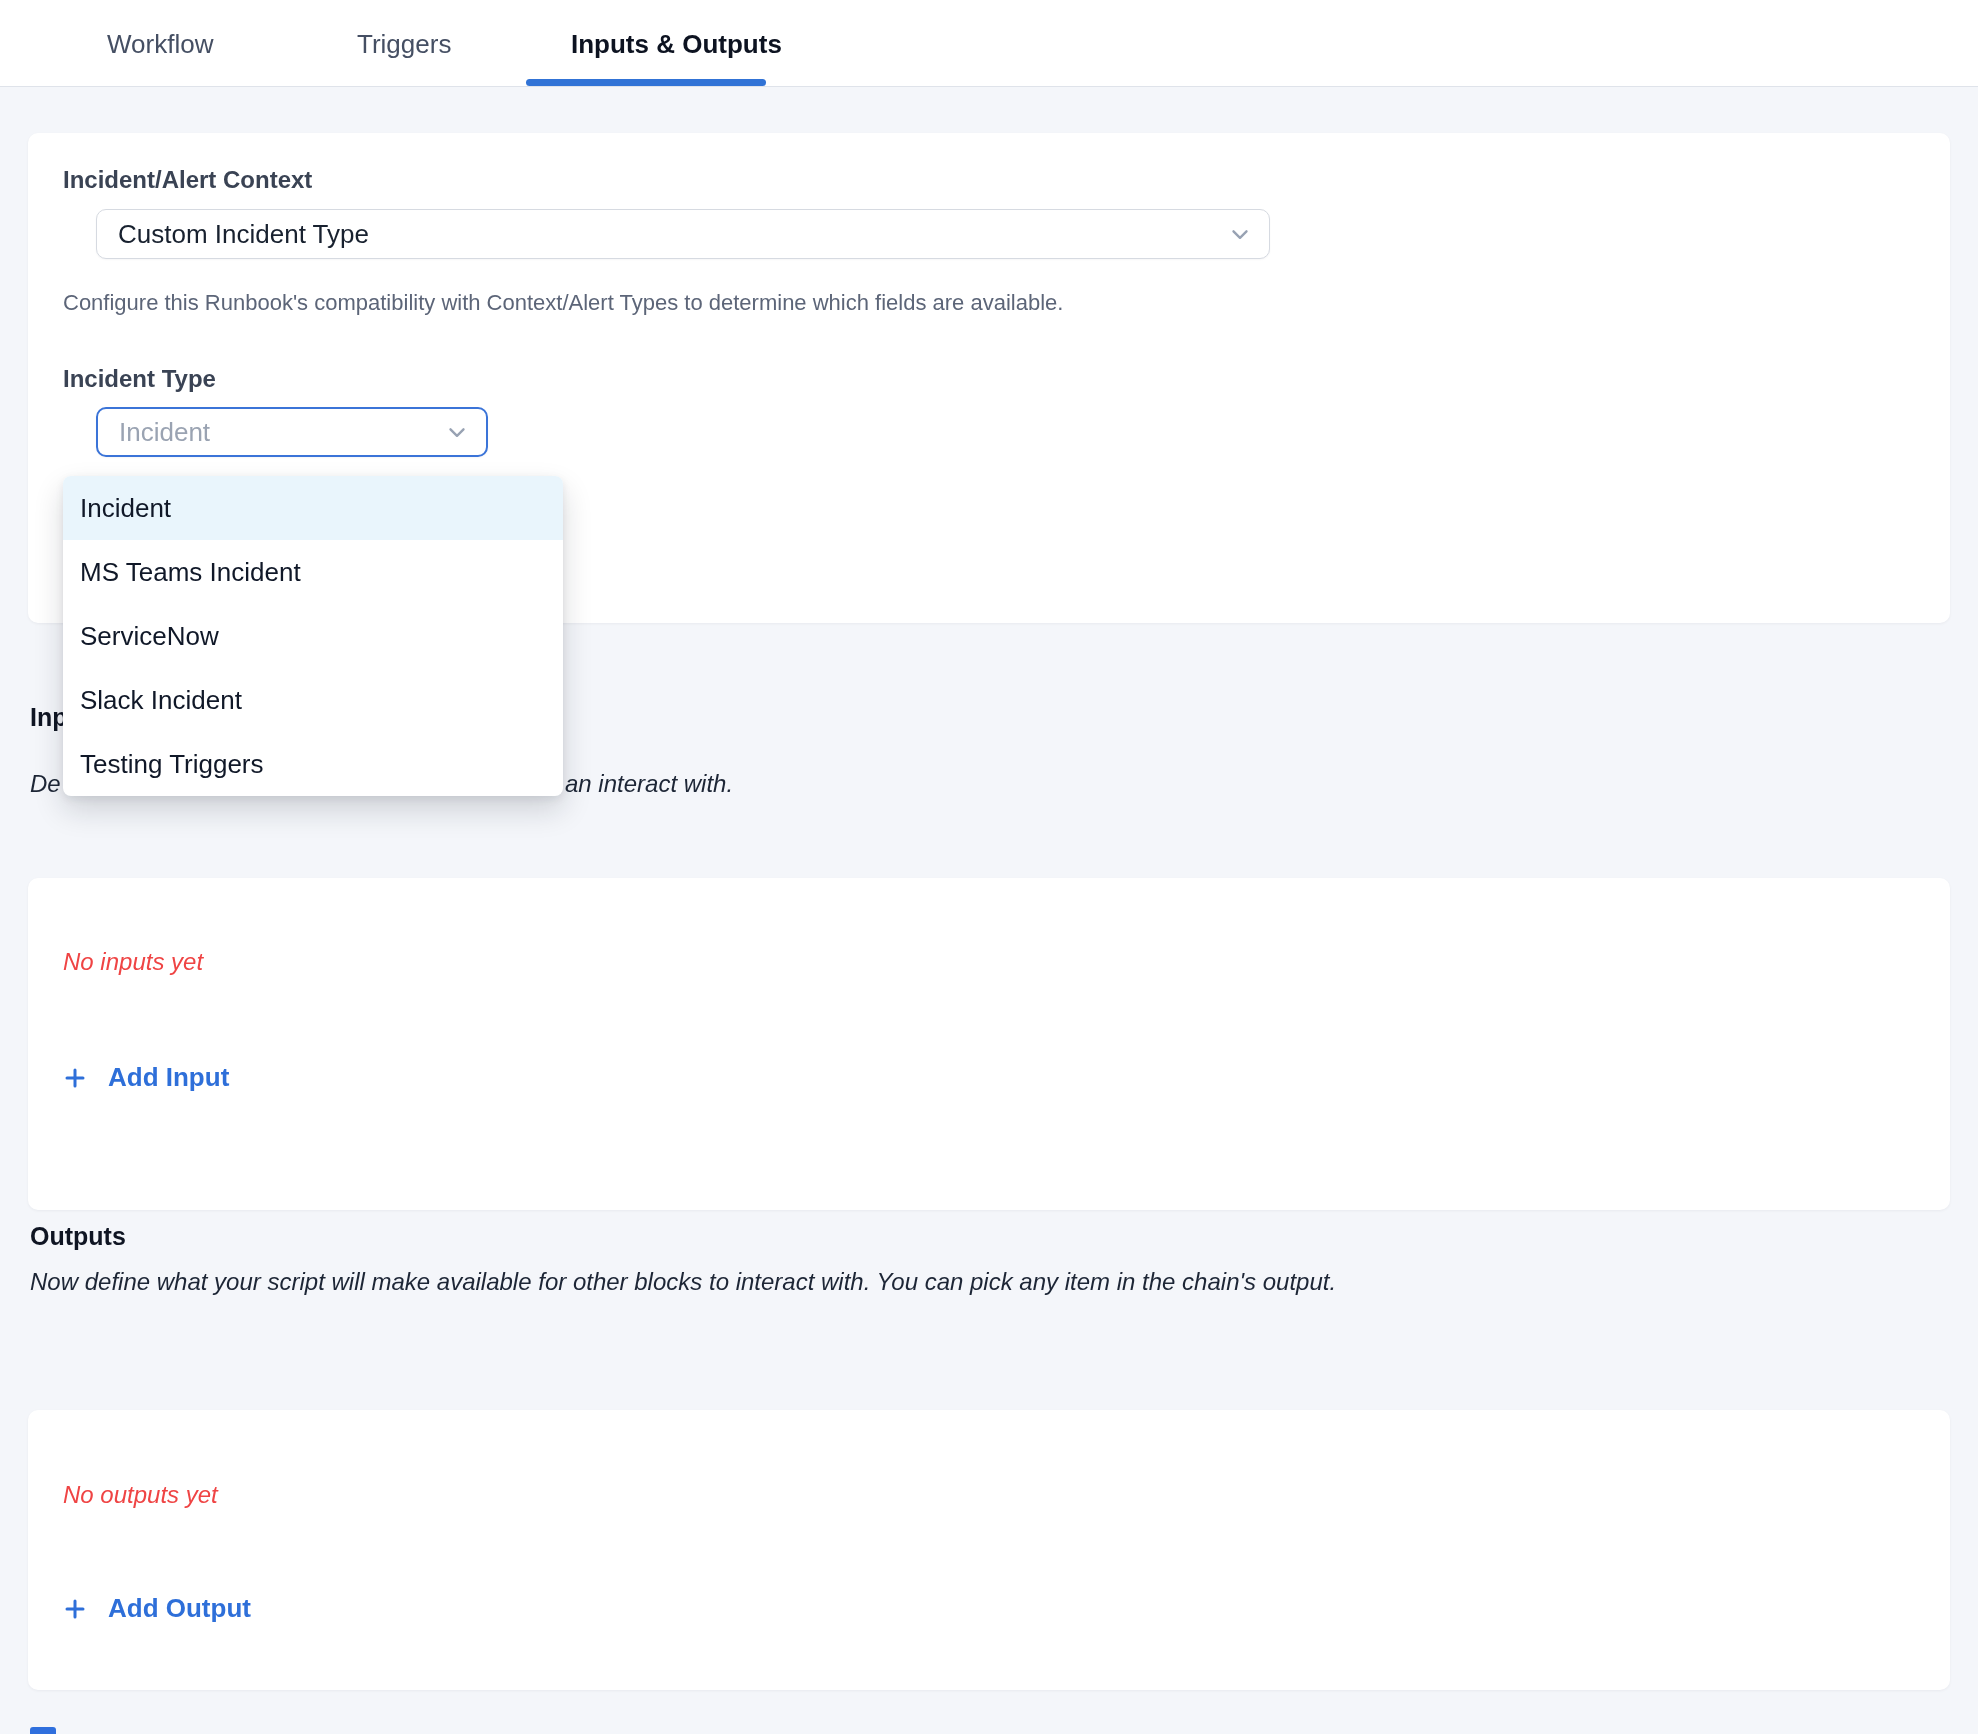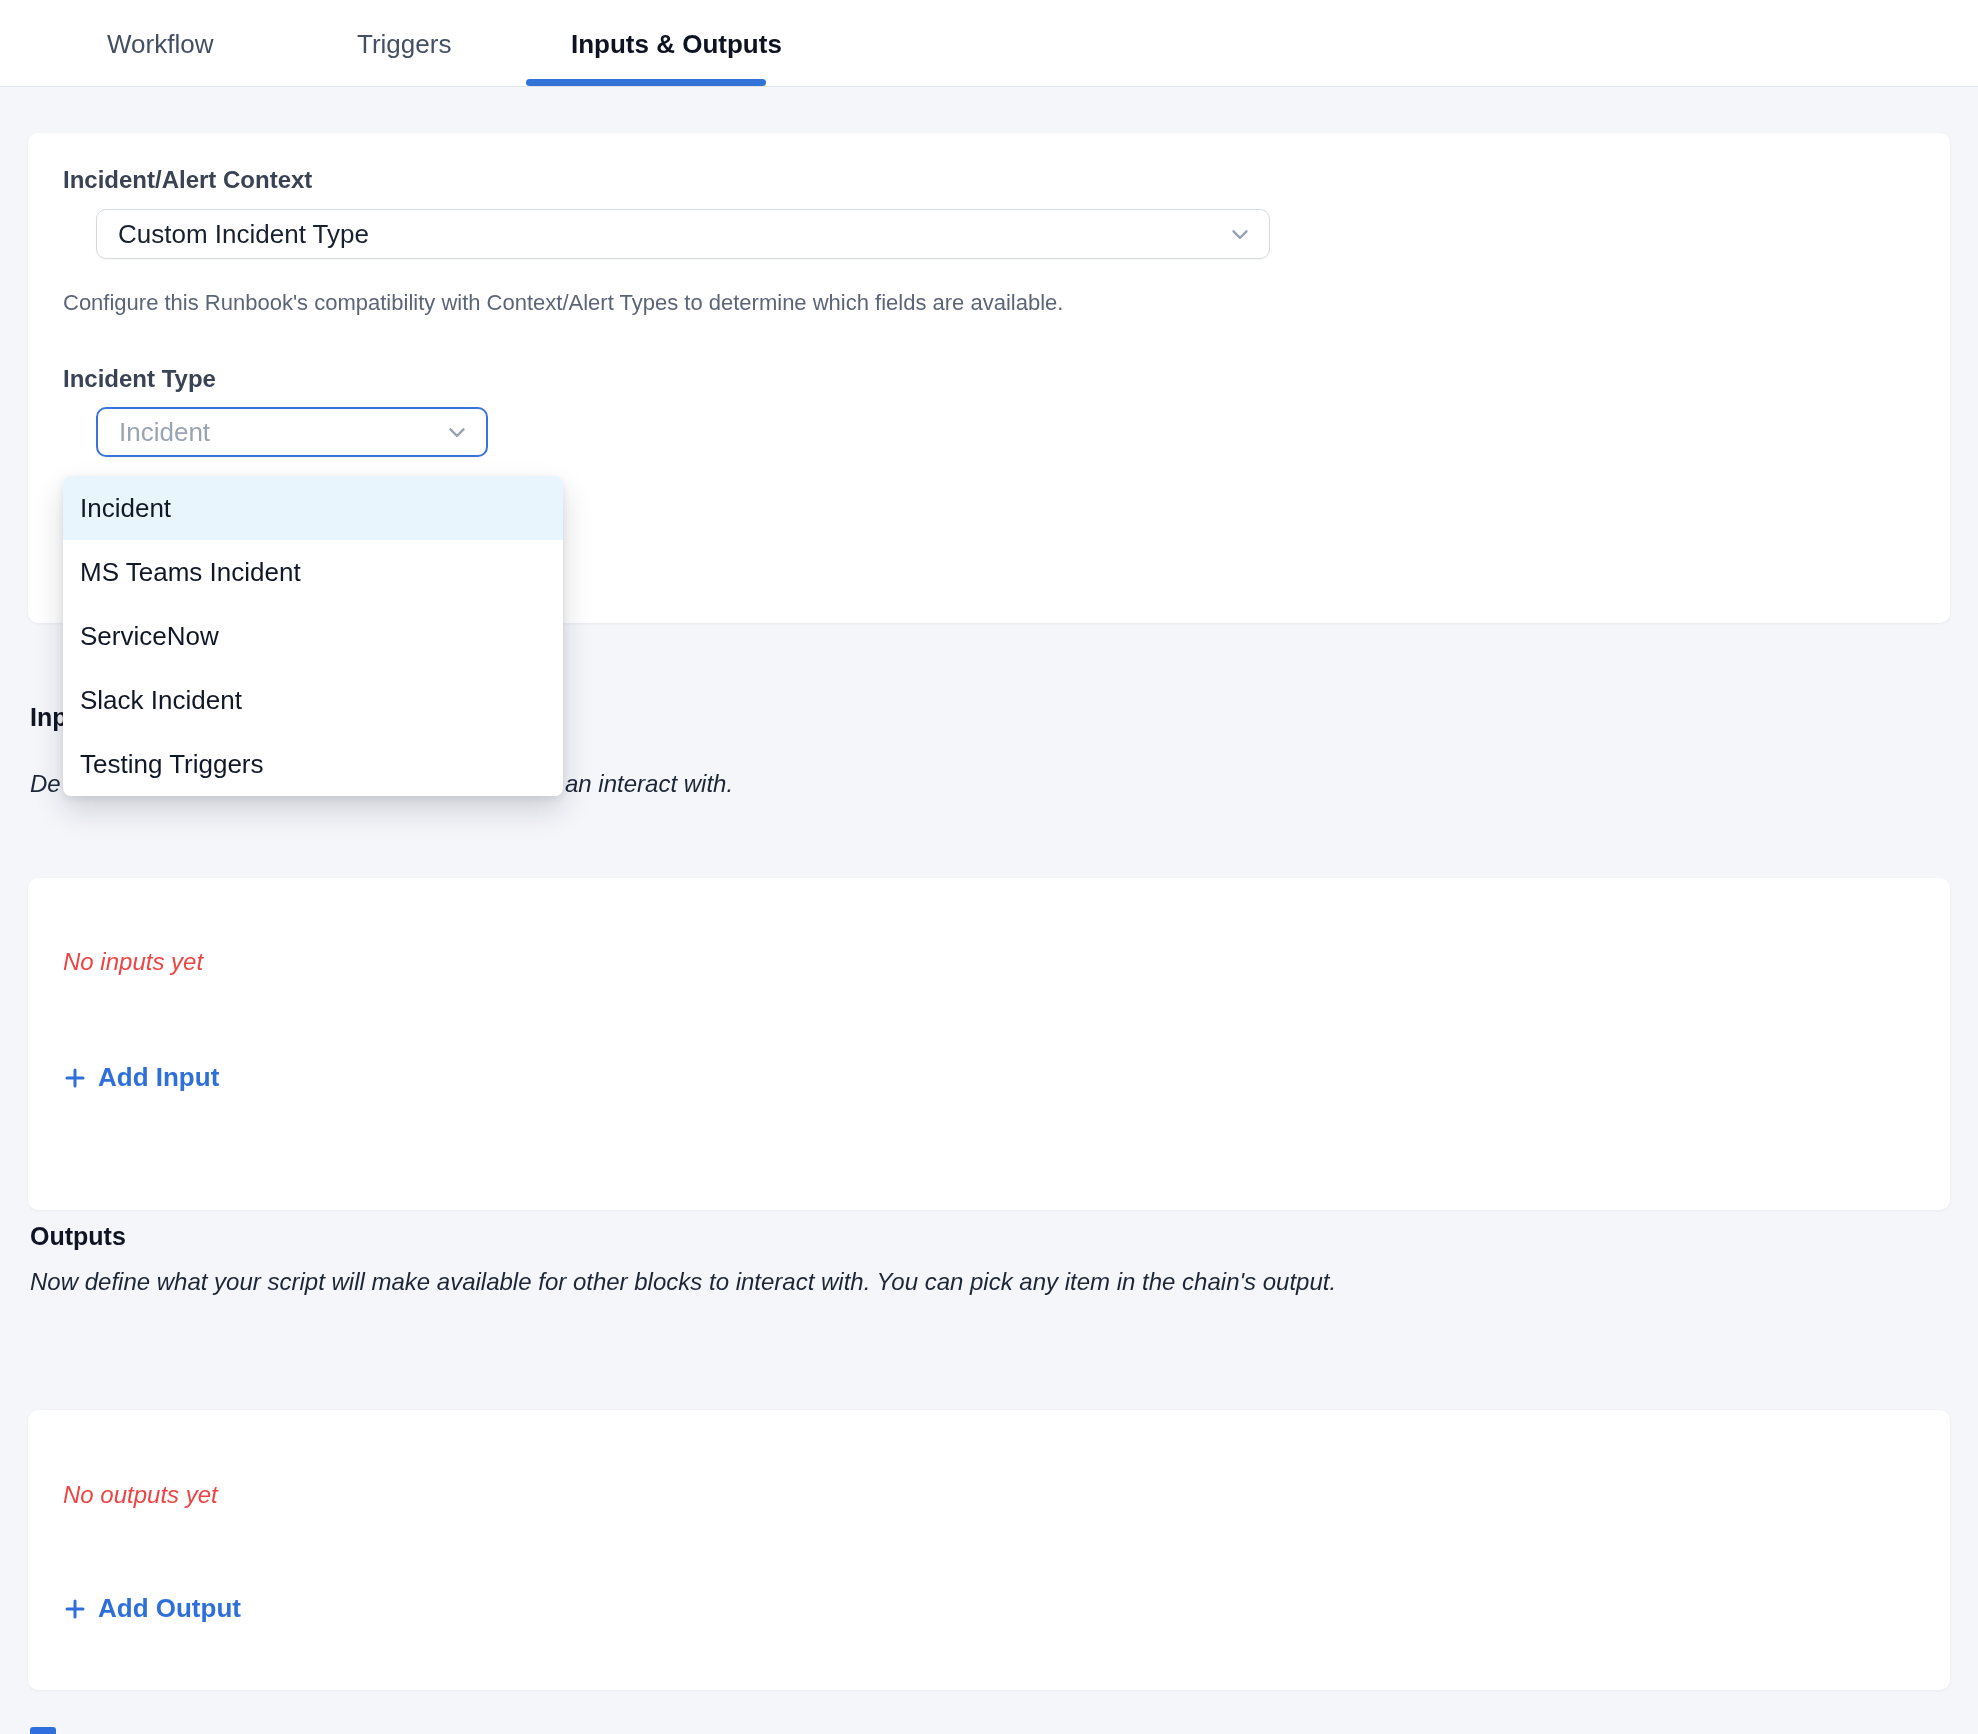--- a/index.html
+++ b/index.html
@@ -75,21 +75,21 @@
   .section-desc{
     position:absolute;font-size:24px;color:#1d2636;white-space:nowrap;z-index:1;font-style:italic;
   }
 
   
   .empty-text{
     position:absolute;left:35px;font-size:24px;font-style:italic;color:#ef4444;
     white-space:nowrap;
   }
   .add-btn{
-    position:absolute;left:35px;display:flex;align-items:center;gap:11px;
+    position:absolute;left:35px;display:flex;align-items:center;gap:21px;
     font-size:26px;font-weight:700;color:#2e6fd9;cursor:pointer;white-space:nowrap;
   }
 
   .bottom-partial{
     position:absolute;left:30px;top:1727px;width:26px;height:7px;
     background:#2f6fdd;border-radius:3px 3px 0 0;cursor:pointer;
   }
   svg{display:block;}
 </style>
 </head>

